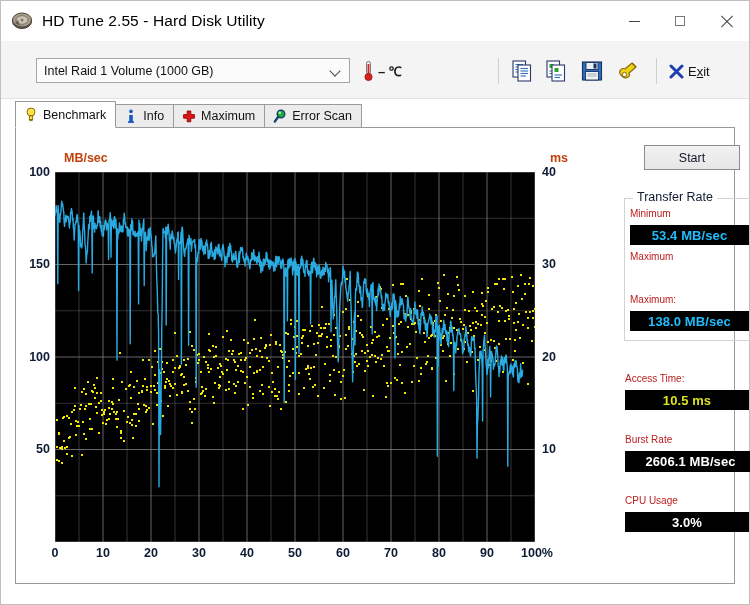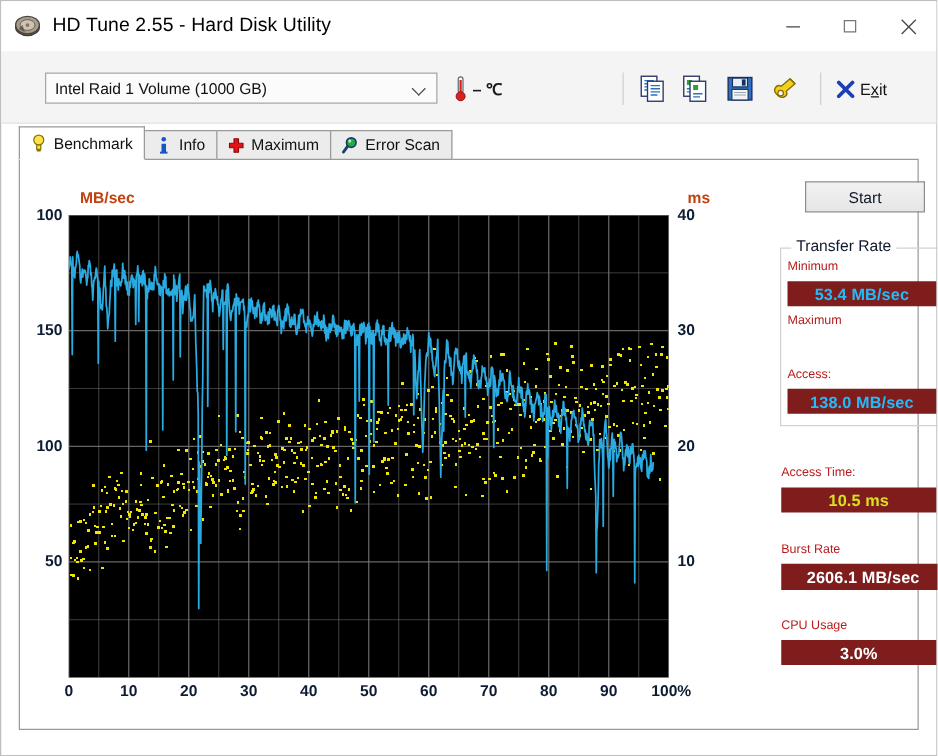--- a/index.html
+++ b/index.html
@@ -176,21 +176,21 @@
   }
   .group-legend{
     position:absolute;left:28px;top:62px;
     background:#ffffff;padding:0 4px;
     font-size:12.5px;color:#0f1b30;
   }
   .fld-label{
     position:absolute;font-size:10px;color:#b91c1c;white-space:nowrap;
   }
   .fld-value{
-    position:absolute;background:#7f1d1d;
+    position:absolute;background:#000000;
     display:flex;align-items:center;justify-content:center;
     font-size:13px;font-weight:bold;
     letter-spacing:0.1px;
     box-sizing:border-box;
   }
   .v-cyan{color:#20bdfd;}
   .v-yellow{color:#d9e021;}
   .v-white{color:#ffffff;}
 </style>
 </head>
@@ -1065,21 +1065,21 @@
       <div class="start-btn">Start</div>
 
       <div class="groupbox"></div>
       <div class="group-legend">Transfer Rate</div>
 
       <div class="fld-label" style="left:25px;top:80px;">Minimum</div>
       <div class="fld-value v-cyan" style="left:25px;top:97px;width:119px;height:20px;">53.4 MB/sec</div>
 
       <div class="fld-label" style="left:25px;top:123px;">Maximum</div>
 
-      <div class="fld-label" style="left:25px;top:166px;">Access:</div>
+      <div class="fld-label" style="left:25px;top:166px;">Maximum:</div>
       <div class="fld-value v-cyan" style="left:25px;top:183px;width:119px;height:20px;">138.0 MB/sec</div>
 
       <div class="fld-label" style="left:20px;top:245px;">Access Time:</div>
       <div class="fld-value v-yellow" style="left:20px;top:262px;width:124px;height:20px;">10.5 ms</div>
 
       <div class="fld-label" style="left:20px;top:306px;">Burst Rate</div>
       <div class="fld-value v-white" style="left:20px;top:323px;width:131px;height:21px;">2606.1 MB/sec</div>
 
       <div class="fld-label" style="left:20px;top:367px;">CPU Usage</div>
       <div class="fld-value v-white" style="left:20px;top:384px;width:124px;height:20px;">3.0%</div>

